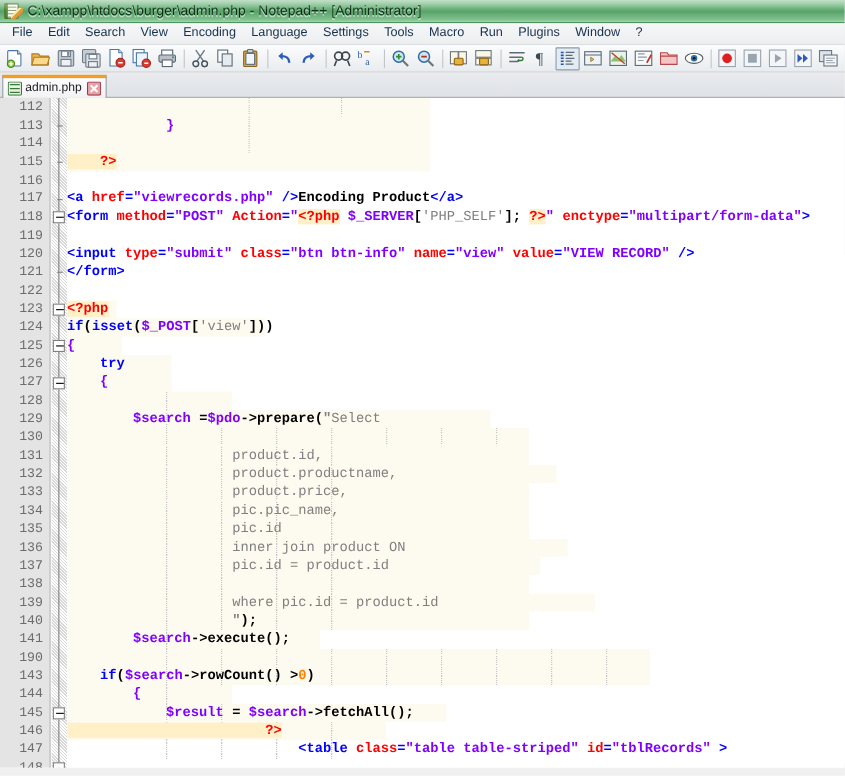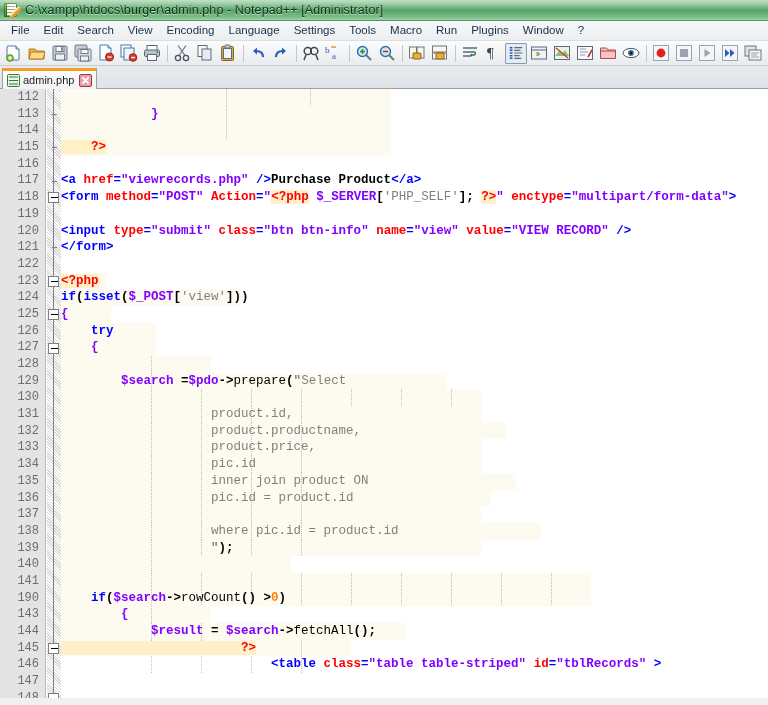--- a/index.html
+++ b/index.html
@@ -238,21 +238,21 @@
   .t-attr    { color: #ff0000; font-weight: bold; }
   .t-val     { color: #8000ff; font-weight: bold; }
   .t-txt     { color: #000000; font-weight: bold; }
   .t-php     { color: #ff0000; font-weight: bold; background: #fff0c8; }
   .t-kw      { color: #0000ff; font-weight: bold; }
   .t-var     { color: #8000ff; font-weight: bold; }
   .t-op      { color: #000000; font-weight: bold; }
   .t-num     { color: #ff8000; font-weight: bold; }
   .t-str     { color: #808080; }
   .t-strq    { color: #808080; font-weight: bold; }
-  .t-def     { color: #000000; font-weight: normal; }
+  .t-def     { color: #000000; font-weight: bold; }
   .t-brace   { color: #8000ff; font-weight: bold; }
 </style>
 </head>
 <body>
 
 <div class="titlebar">
   <div class="npp-icon">
     <div class="pad"></div>
     <div class="band"></div>
     <div class="pencil"></div>
@@ -608,44 +608,45 @@
       <div class="foldbox" style="top: 554.1px;"></div>
       <div class="foldbox" style="top: 604.2px;"></div>
       <div class="foldbox" style="top: 103.2px;"></div>
     </div>
   <div class="codearea" id="codearea">
       <div class="line"><span class="bg" style="width: 330px;"></span><span class="iguide" style="left: 165px;"></span><span class="iguide" style="left: 249px;"></span><span class="txt"></span></div>
       <div class="line"><span class="bg" style="width: 330px;"></span><span class="iguide" style="left: 165px;"></span><span class="txt"><span class="t-brace">            }</span></span></div>
       <div class="line"><span class="bg" style="width: 330px;"></span><span class="iguide" style="left: 165px;"></span><span class="txt"></span></div>
       <div class="line"><span class="bg" style="width: 330px;"></span><span class="txt"><span class="t-php">    ?&gt;</span></span></div>
       <div class="line"><span class="txt"></span></div>
-      <div class="line"><span class="txt"><span class="t-tag">&lt;a </span><span class="t-attr">href</span><span class="t-tag">=</span><span class="t-val">"viewrecords.php"</span><span class="t-tag"> /&gt;</span><span class="t-txt">Purchase Product</span><span class="t-tag">&lt;/a&gt;</span></span></div>
+      <div class="line"><span class="txt"><span class="t-tag">&lt;a </span><span class="t-attr">href</span><span class="t-tag">=</span><span class="t-val">"viewrecords.php"</span><span class="t-tag"> /&gt;</span><span class="t-txt">Encoding Product</span><span class="t-tag">&lt;/a&gt;</span></span></div>
       <div class="line"><span class="txt"><span class="t-tag">&lt;form </span><span class="t-attr">method</span><span class="t-tag">=</span><span class="t-val">"POST"</span><span class="t-tag"> </span><span class="t-attr">Action</span><span class="t-tag">=</span><span class="t-val">"</span><span class="t-php">&lt;?php</span><span class="t-op"> </span><span class="t-var">$_SERVER</span><span class="t-op">[</span><span class="t-str">'PHP_SELF'</span><span class="t-op">]; </span><span class="t-php">?&gt;</span><span class="t-val">"</span><span class="t-tag"> </span><span class="t-attr">enctype</span><span class="t-tag">=</span><span class="t-val">"multipart/form-data"</span><span class="t-tag">&gt;</span></span></div>
       <div class="line"><span class="txt"></span></div>
       <div class="line"><span class="txt"><span class="t-tag">&lt;input </span><span class="t-attr">type</span><span class="t-tag">=</span><span class="t-val">"submit"</span><span class="t-tag"> </span><span class="t-attr">class</span><span class="t-tag">=</span><span class="t-val">"btn btn-info"</span><span class="t-tag"> </span><span class="t-attr">name</span><span class="t-tag">=</span><span class="t-val">"view"</span><span class="t-tag"> </span><span class="t-attr">value</span><span class="t-tag">=</span><span class="t-val">"VIEW RECORD"</span><span class="t-tag"> /&gt;</span></span></div>
       <div class="line"><span class="txt"><span class="t-tag">&lt;/form&gt;</span></span></div>
       <div class="line"><span class="txt"></span></div>
       <div class="line"><span class="bg" style="width: 45px;"></span><span class="txt"><span class="t-php">&lt;?php</span></span></div>
       <div class="line"><span class="bg" style="width: 180px;"></span><span class="txt"><span class="t-kw">if</span><span class="t-op">(</span><span class="t-kw">isset</span><span class="t-op">(</span><span class="t-var">$_POST</span><span class="t-op">[</span><span class="t-str">'view'</span><span class="t-op">]))</span></span></div>
       <div class="line"><span class="bg" style="width: 50px;"></span><span class="txt"><span class="t-brace">{</span></span></div>
       <div class="line"><span class="bg" style="width: 95px;"></span><span class="txt"><span class="t-kw">    try</span></span></div>
       <div class="line"><span class="bg" style="width: 95px;"></span><span class="txt"><span class="t-brace">    {</span></span></div>
       <div class="line"><span class="bg" style="width: 150px;"></span><span class="iguide" style="left: 90px;"></span><span class="txt"></span></div>
       <div class="line"><span class="bg" style="width: 385px;"></span><span class="iguide" style="left: 90px;"></span><span class="txt"><span class="t-var">        $search </span><span class="t-op">=</span><span class="t-var">$pdo</span><span class="t-op">-&gt;</span><span class="t-def">prepare</span><span class="t-op">(</span><span class="t-strq">"</span><span class="t-str">Select</span></span></div>
       <div class="line"><span class="bg" style="width: 420px;"></span><span class="iguide" style="left: 90px;"></span><span class="iguide" style="left: 140px;"></span><span class="iguide" style="left: 190px;"></span><span class="iguide" style="left: 240px;"></span><span class="iguide" style="left: 290px;"></span><span class="iguide" style="left: 340px;"></span><span class="iguide" style="left: 390px;"></span><span class="txt"></span></div>
       <div class="line"><span class="bg" style="width: 420px;"></span><span class="iguide" style="left: 90px;"></span><span class="iguide" style="left: 140px;"></span><span class="iguide" style="left: 190px;"></span><span class="iguide" style="left: 240px;"></span><span class="txt"><span class="t-str">                    product.id,</span></span></div>
       <div class="line"><span class="bg" style="width: 445px;"></span><span class="iguide" style="left: 90px;"></span><span class="iguide" style="left: 140px;"></span><span class="iguide" style="left: 190px;"></span><span class="iguide" style="left: 240px;"></span><span class="txt"><span class="t-str">                    product.productname,</span></span></div>
       <div class="line"><span class="bg" style="width: 420px;"></span><span class="iguide" style="left: 90px;"></span><span class="iguide" style="left: 140px;"></span><span class="iguide" style="left: 190px;"></span><span class="iguide" style="left: 240px;"></span><span class="txt"><span class="t-str">                    product.price,</span></span></div>
+      <div class="line"><span class="bg" style="width: 420px;"></span><span class="iguide" style="left: 90px;"></span><span class="iguide" style="left: 140px;"></span><span class="iguide" style="left: 190px;"></span><span class="iguide" style="left: 240px;"></span><span class="txt"><span class="t-str">                    pic.pic_name,</span></span></div>
       <div class="line"><span class="bg" style="width: 420px;"></span><span class="iguide" style="left: 90px;"></span><span class="iguide" style="left: 140px;"></span><span class="iguide" style="left: 190px;"></span><span class="iguide" style="left: 240px;"></span><span class="txt"><span class="t-str">                    pic.id</span></span></div>
       <div class="line"><span class="bg" style="width: 455px;"></span><span class="iguide" style="left: 90px;"></span><span class="iguide" style="left: 140px;"></span><span class="iguide" style="left: 190px;"></span><span class="iguide" style="left: 240px;"></span><span class="txt"><span class="t-str">                    inner join product ON</span></span></div>
       <div class="line"><span class="bg" style="width: 430px;"></span><span class="iguide" style="left: 90px;"></span><span class="iguide" style="left: 140px;"></span><span class="iguide" style="left: 190px;"></span><span class="iguide" style="left: 240px;"></span><span class="txt"><span class="t-str">                    pic.id = product.id</span></span></div>
       <div class="line"><span class="bg" style="width: 420px;"></span><span class="iguide" style="left: 90px;"></span><span class="iguide" style="left: 140px;"></span><span class="iguide" style="left: 190px;"></span><span class="iguide" style="left: 240px;"></span><span class="txt"></span></div>
       <div class="line"><span class="bg" style="width: 480px;"></span><span class="iguide" style="left: 90px;"></span><span class="iguide" style="left: 140px;"></span><span class="iguide" style="left: 190px;"></span><span class="iguide" style="left: 240px;"></span><span class="txt"><span class="t-str">                    where pic.id = product.id</span></span></div>
       <div class="line"><span class="bg" style="width: 420px;"></span><span class="iguide" style="left: 90px;"></span><span class="iguide" style="left: 140px;"></span><span class="iguide" style="left: 190px;"></span><span class="iguide" style="left: 240px;"></span><span class="txt"><span class="t-strq">                    "</span><span class="t-op">);</span></span></div>
-      <div class="line"><span class="bg" style="width: 230px;"></span><span class="iguide" style="left: 90px;"></span></div>
+      <div class="line"><span class="bg" style="width: 230px;"></span><span class="iguide" style="left: 90px;"></span><span class="txt"><span class="t-var">        $search</span><span class="t-op">-&gt;</span><span class="t-def">execute</span><span class="t-op">();</span></span></div>
       <div class="line"><span class="bg" style="width: 530px;"></span><span class="iguide" style="left: 90px;"></span><span class="iguide" style="left: 140px;"></span><span class="iguide" style="left: 190px;"></span><span class="iguide" style="left: 240px;"></span><span class="iguide" style="left: 290px;"></span><span class="iguide" style="left: 340px;"></span><span class="iguide" style="left: 390px;"></span><span class="iguide" style="left: 440px;"></span><span class="iguide" style="left: 490px;"></span><span class="txt"></span></div>
       <div class="line"><span class="bg" style="width: 530px;"></span><span class="iguide" style="left: 90px;"></span><span class="iguide" style="left: 140px;"></span><span class="iguide" style="left: 190px;"></span><span class="iguide" style="left: 240px;"></span><span class="iguide" style="left: 290px;"></span><span class="iguide" style="left: 340px;"></span><span class="iguide" style="left: 390px;"></span><span class="iguide" style="left: 440px;"></span><span class="iguide" style="left: 490px;"></span><span class="txt"><span class="t-kw">    if</span><span class="t-op">(</span><span class="t-var">$search</span><span class="t-op">-&gt;</span><span class="t-def">rowCount</span><span class="t-op">() &gt;</span><span class="t-num">0</span><span class="t-op">)</span></span></div>
       <div class="line"><span class="bg" style="width: 150px;"></span><span class="iguide" style="left: 90px;"></span><span class="txt"><span class="t-brace">        {</span></span></div>
       <div class="line"><span class="bg" style="width: 345px;"></span><span class="iguide" style="left: 90px;"></span><span class="iguide" style="left: 140px;"></span><span class="txt"><span class="t-var">            $result </span><span class="t-op">= </span><span class="t-var">$search</span><span class="t-op">-&gt;</span><span class="t-def">fetchAll</span><span class="t-op">();</span></span></div>
       <div class="line"><span class="bg" style="width: 290px;"></span><span class="iguide" style="left: 90px;"></span><span class="iguide" style="left: 140px;"></span><span class="iguide" style="left: 190px;"></span><span class="iguide" style="left: 240px;"></span><span class="txt"><span class="t-php">                        ?&gt;</span></span></div>
       <div class="line"><span class="iguide" style="left: 90px;"></span><span class="iguide" style="left: 140px;"></span><span class="iguide" style="left: 190px;"></span><span class="iguide" style="left: 240px;"></span><span class="txt"><span class="t-tag">                            &lt;table </span><span class="t-attr">class</span><span class="t-tag">=</span><span class="t-val">"table table-striped"</span><span class="t-tag"> </span><span class="t-attr">id</span><span class="t-tag">=</span><span class="t-val">"tblRecords"</span><span class="t-tag"> &gt;</span></span></div>
     </div>
 </div>
 
 </body></html>

